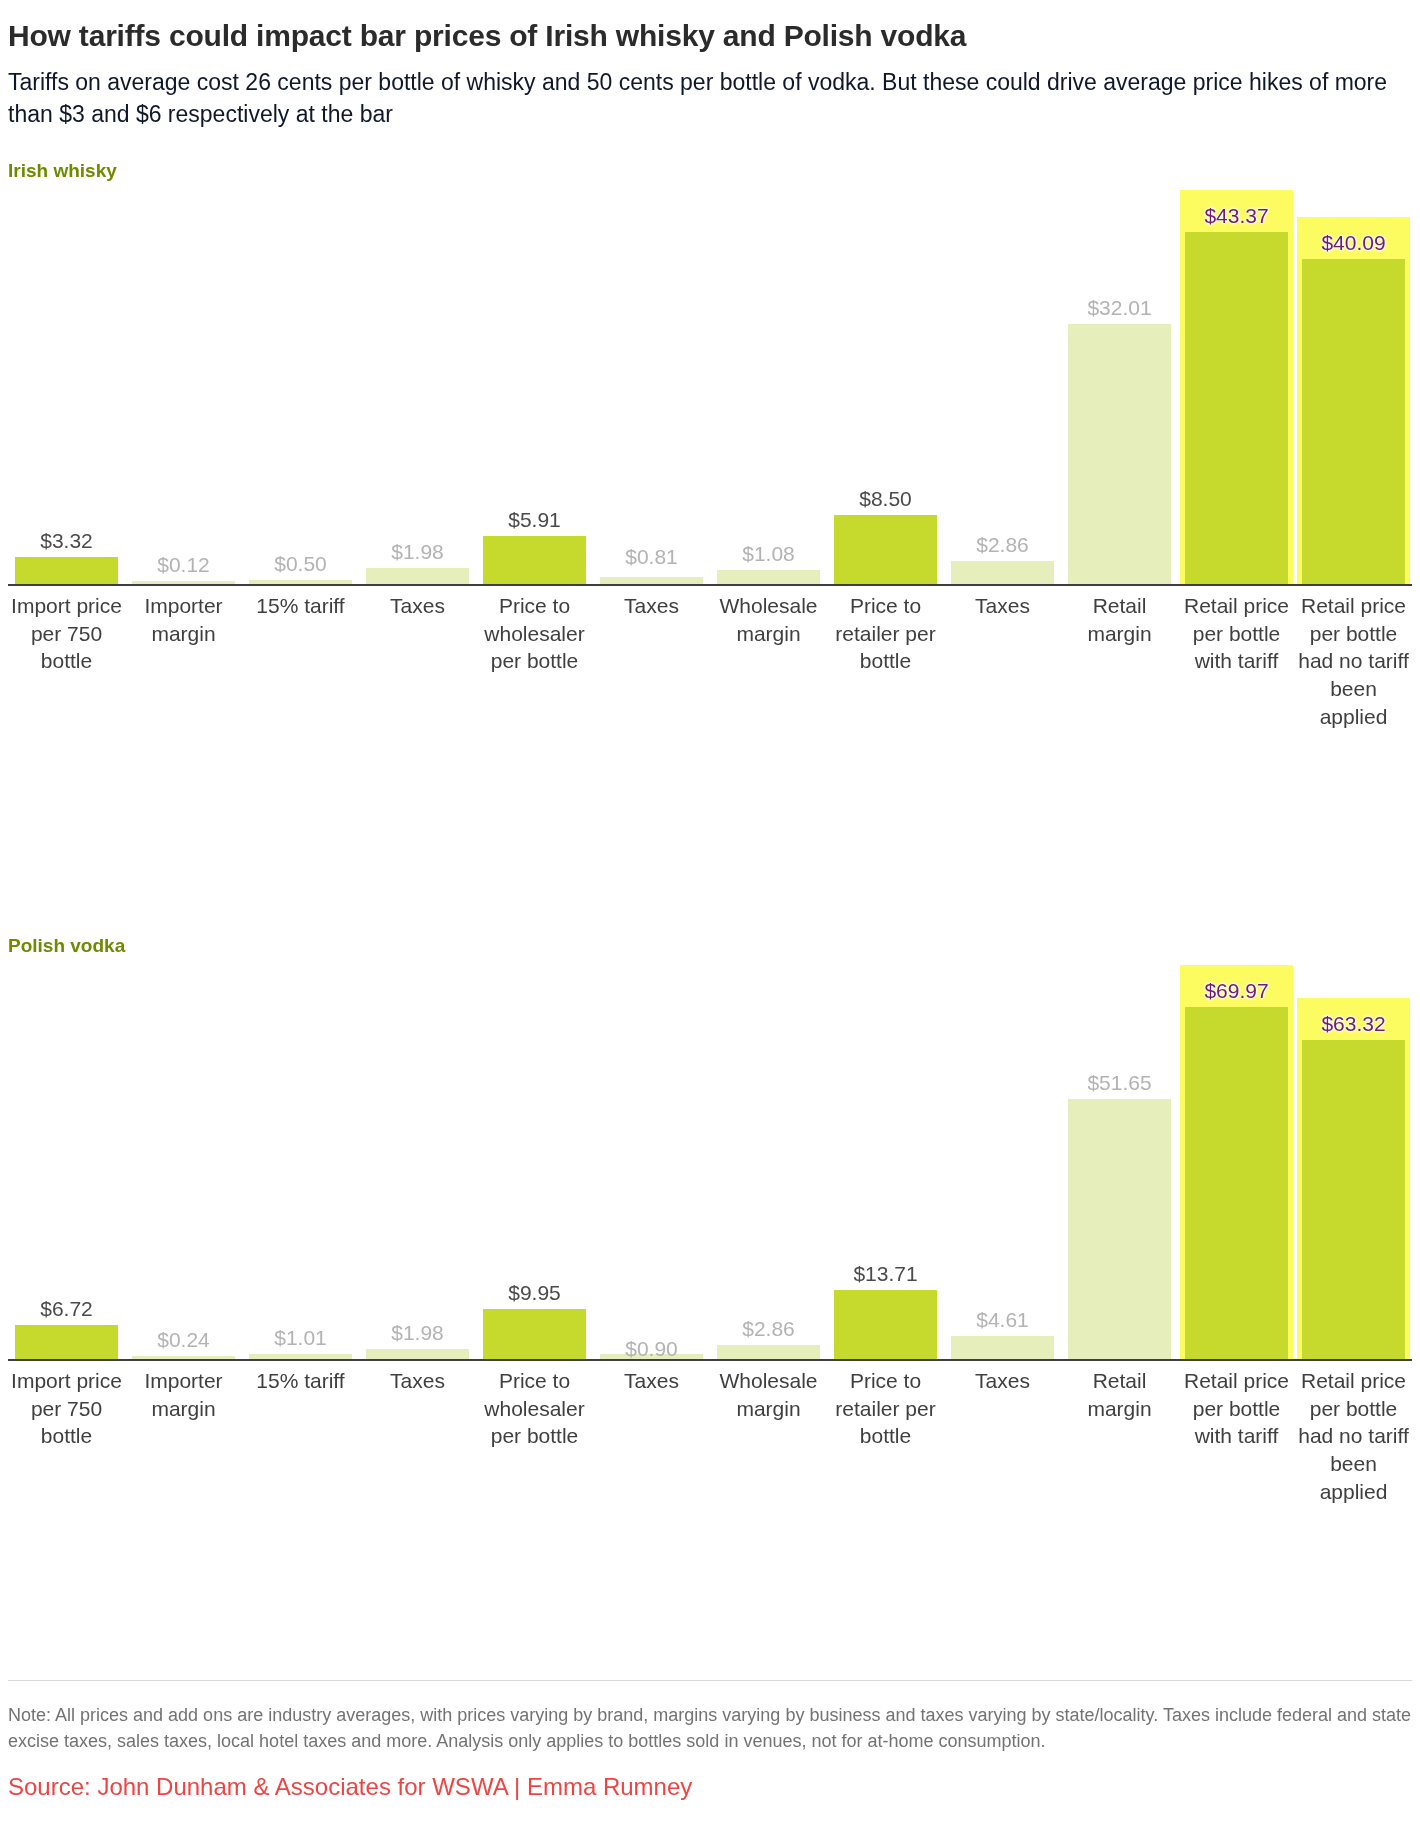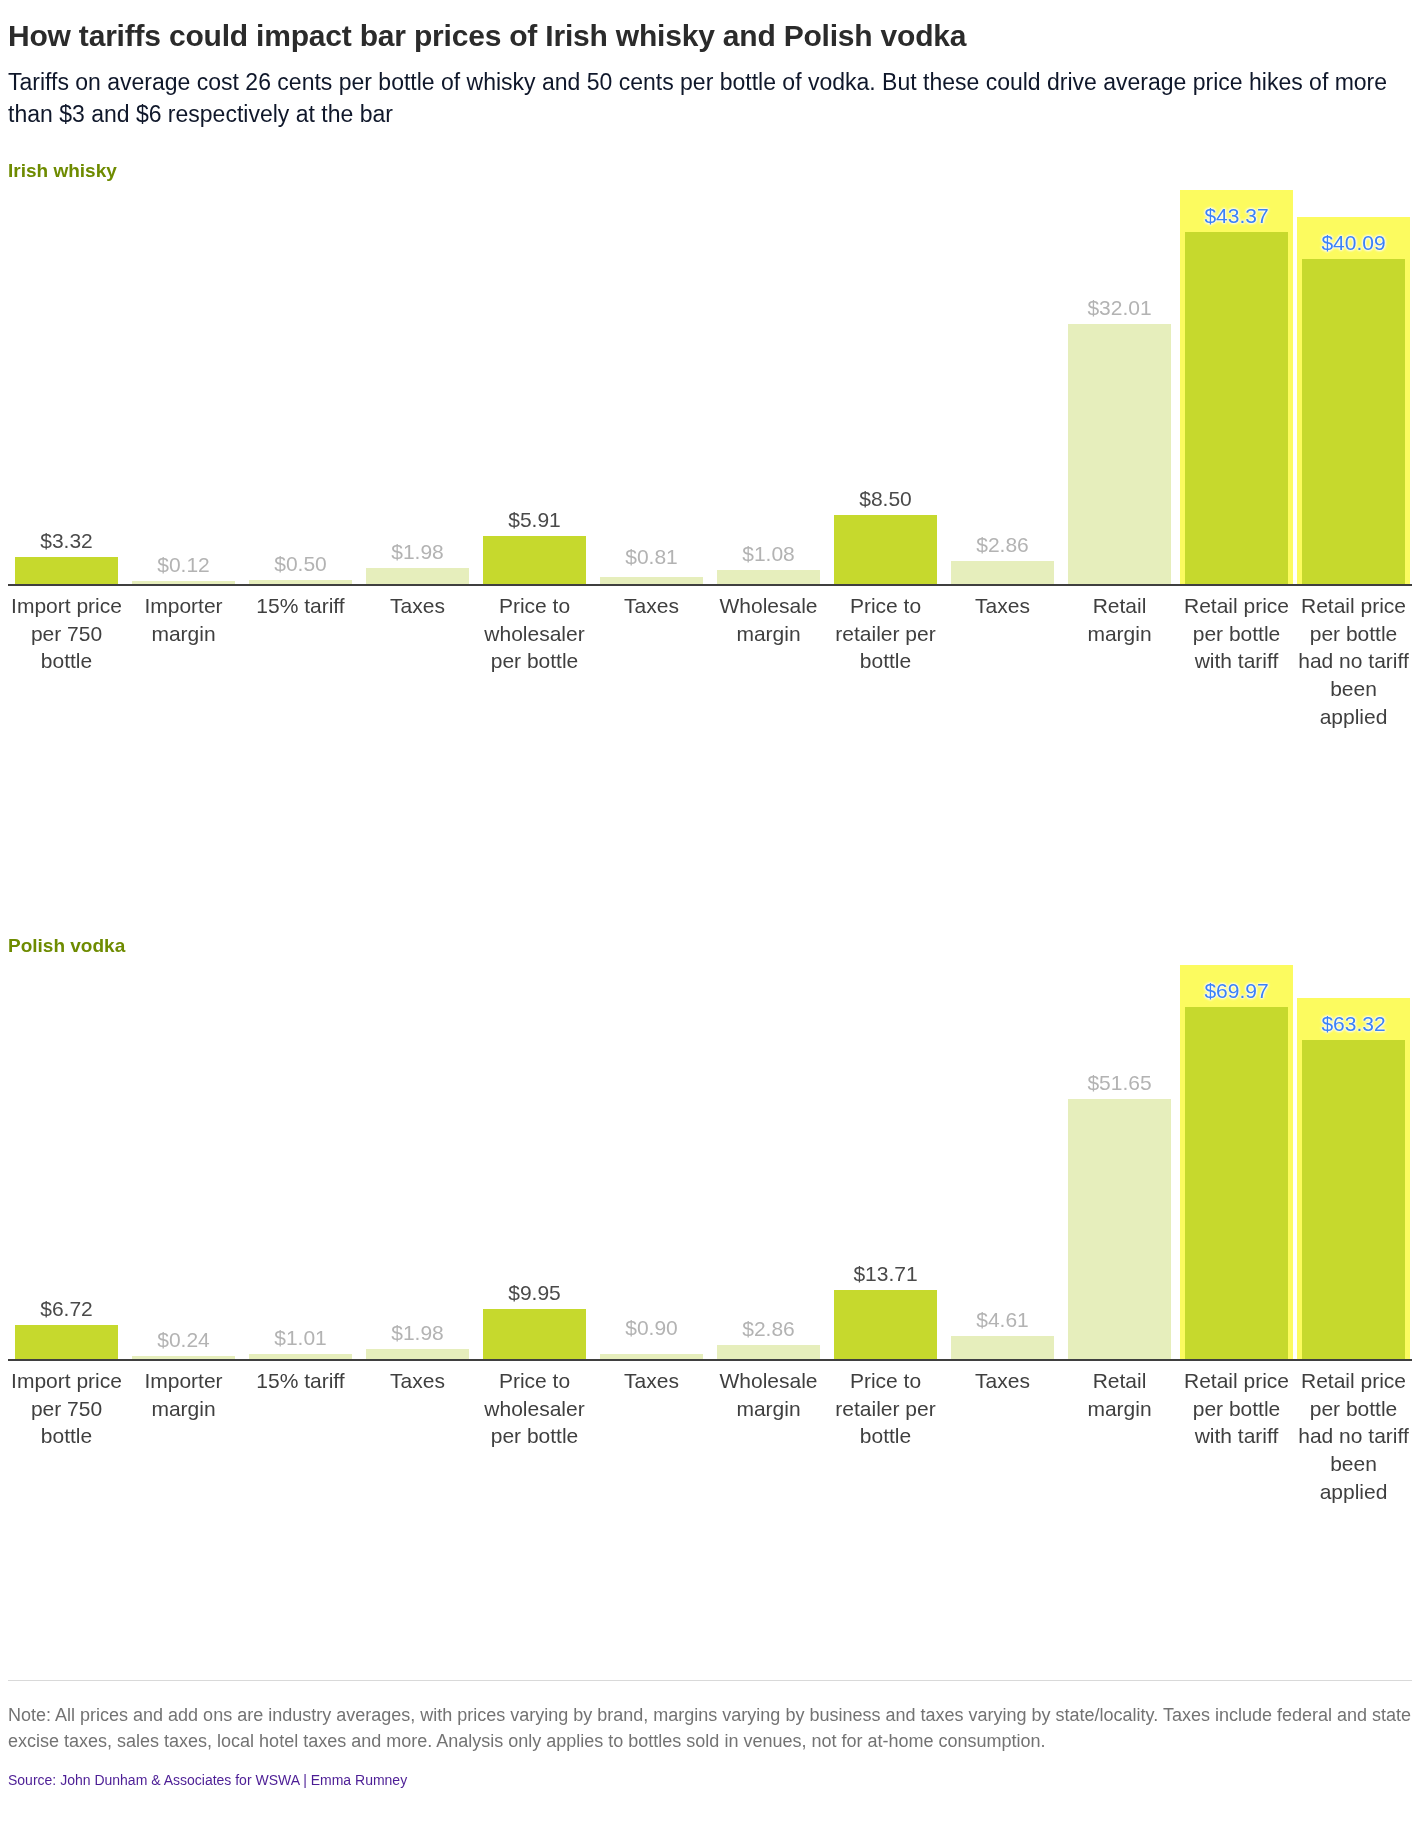--- a/index.html
+++ b/index.html
@@ -76,21 +76,21 @@
     position: absolute;
     left: 50%;
     transform: translateX(-50%);
     font-size: 21px;
     white-space: nowrap;
     line-height: 1;
   }
   .vlabel.dark  { color: #4a4a4a; }
   .vlabel.light { color: #b3b3b3; }
   .vlabel.onhl  {
-    color: #3b82f6;
+    color: #701a75;
     text-shadow: 0 0 3px #ffffff, 0 0 3px #ffffff, 0 0 3px #ffffff, 0 0 2px #ffffff;
   }
 
   
   .cats {
     position: relative;
     width: 1404px;
   }
   .cat {
     position: absolute;
@@ -109,23 +109,23 @@
     right: 8px;
     height: 1px;
     background: #d9d9d9;
   }
   .note {
     font-size: 18px;
     line-height: 1.45;
     color: #737373;
   }
   .source {
-    font-size: 14px;
+    font-size: 24px;
     line-height: 1.45;
-    color: #4c1d95;
+    color: #ef4444;
   }
 </style>
 </head>
 <body>
 
 <div class="page">
 
   <h1 class="headline">How tariffs could impact bar prices of Irish whisky and Polish vodka</h1>
   <p class="subhead">Tariffs on average cost 26 cents per bottle of whisky and 50 cents per bottle of vodka. But these could drive average price hikes of more than $3 and $6 respectively at the bar</p>
 
@@ -183,21 +183,21 @@
         <div class="vlabel dark" style="left: 58.5px; bottom: 39.8065px;">$6.72</div>
         <div class="bar" style="left: 124px; width: 103px; height: 3px; background: rgb(230, 238, 188);"></div>
         <div class="vlabel light" style="left: 175.5px; bottom: 9px;">$0.24</div>
         <div class="bar" style="left: 241px; width: 103px; height: 5.08103px; background: rgb(230, 238, 188);"></div>
         <div class="vlabel light" style="left: 292.5px; bottom: 11.081px;">$1.01</div>
         <div class="bar" style="left: 358px; width: 103px; height: 9.96084px; background: rgb(230, 238, 188);"></div>
         <div class="vlabel light" style="left: 409.5px; bottom: 15.9608px;">$1.98</div>
         <div class="bar" style="left: 475px; width: 103px; height: 50.0557px; background: rgb(198, 217, 45);"></div>
         <div class="vlabel dark" style="left: 526.5px; bottom: 56.0557px;">$9.95</div>
         <div class="bar" style="left: 592px; width: 103px; height: 4.52765px; background: rgb(230, 238, 188);"></div>
-        <div class="vlabel light" style="left: 643.5px; bottom: 21px;">$0.90</div>
+        <div class="vlabel light" style="left: 643.5px; bottom: 0;">$0.90</div>
         <div class="bar" style="left: 709px; width: 103px; height: 14.3879px; background: rgb(230, 238, 188);"></div>
         <div class="vlabel light" style="left: 760.5px; bottom: 20.3879px;">$2.86</div>
         <div class="bar" style="left: 826px; width: 103px; height: 68.9713px; background: rgb(198, 217, 45);"></div>
         <div class="vlabel dark" style="left: 877.5px; bottom: 74.9713px;">$13.71</div>
         <div class="bar" style="left: 943px; width: 103px; height: 23.1917px; background: rgb(230, 238, 188);"></div>
         <div class="vlabel light" style="left: 994.5px; bottom: 29.1917px;">$4.61</div>
         <div class="bar" style="left: 1060px; width: 103px; height: 259.837px; background: rgb(230, 238, 188);"></div>
         <div class="vlabel light" style="left: 1111.5px; bottom: 265.837px;">$51.65</div>
         <div class="hl" style="left: 1172px; width: 113px; height: 394px; background: rgb(252, 251, 95);"></div>
         <div class="bar" style="left: 1177px; width: 103px; height: 352px; background: rgb(198, 217, 45);"></div>

